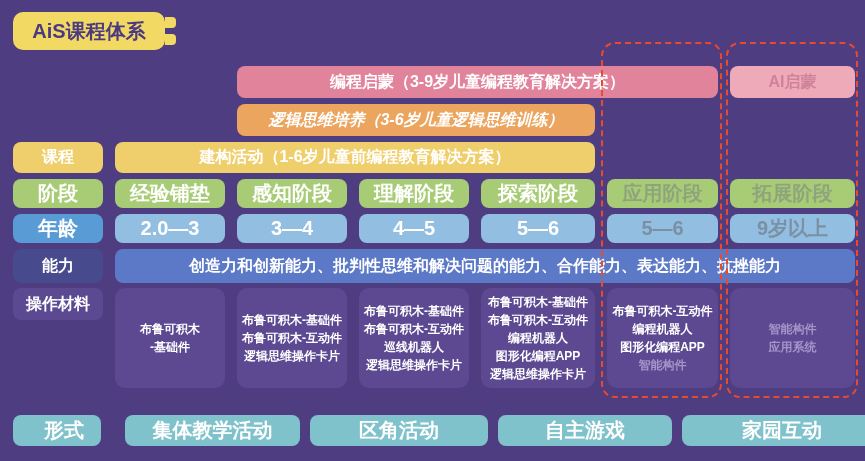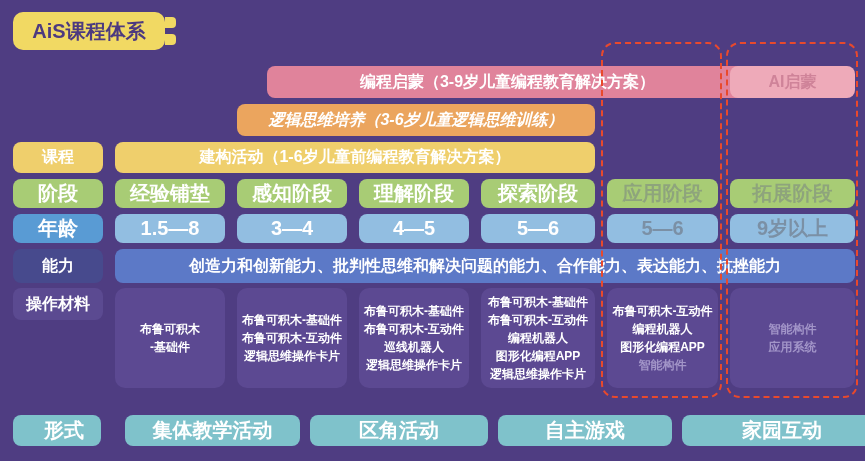--- a/index.html
+++ b/index.html
@@ -39,21 +39,21 @@
     display: flex; align-items: center; justify-content: center;
     color: #ffffff; font-weight: bold; text-align: center;
     width: 100%;
   }
   .h32 { height: 32px; } .h31 { height: 31px; } .h29 { height: 29px; } .h34 { height: 34px; }
   .fs16 { font-size: 16px; } .fs15 { font-size: 20px; }
 
   .c1   { grid-column: 1; }
   .c2-6 { grid-column: 2 / 6; }
   .c3-6 { grid-column: 3 / 6; }
-  .c3-7 { grid-column: 3 / 7; margin-left: 30px; }
+  .c3-7 { grid-column: 3 / 7; }
   .c7   { grid-column: 7; }
   .c2-8 { grid-column: 2 / -1; }
 
   
   .pink        { background: #e0839b; }
   .pink-light  { background: #eeaab9; color: #cf8399; }
   .orange      { background: #eba55e; font-style: italic; }
   .yellow      { background: #efcf6c; }
   .green       { background: #a8cc75; }
   .blue-label  { background: #599bd4; }
@@ -126,21 +126,21 @@
     <div class="cell h29 fs15 green">经验铺垫</div>
     <div class="cell h29 fs15 green">感知阶段</div>
     <div class="cell h29 fs15 green">理解阶段</div>
     <div class="cell h29 fs15 green">探索阶段</div>
     <div class="cell h29 fs15 green muted-green">应用阶段</div>
     <div class="cell h29 fs15 green muted-green">拓展阶段</div>
   </div>
 
   <div class="row" style="top:214px">
     <div class="cell h29 fs15 blue-label c1">年龄</div>
-    <div class="cell h29 fs15 blue">1.5—8</div>
+    <div class="cell h29 fs15 blue">2.0—3</div>
     <div class="cell h29 fs15 blue">3—4</div>
     <div class="cell h29 fs15 blue">4—5</div>
     <div class="cell h29 fs15 blue">5—6</div>
     <div class="cell h29 fs15 blue muted-blue">5—6</div>
     <div class="cell h29 fs15 blue muted-blue">9岁以上</div>
   </div>
 
   <div class="row" style="top:249px">
     <div class="cell h34 fs16 indigo c1">能力</div>
     <div class="cell h34 fs16 ability-bar c2-8">创造力和创新能力、批判性思维和解决问题的能力、合作能力、表达能力、抗挫能力</div>

